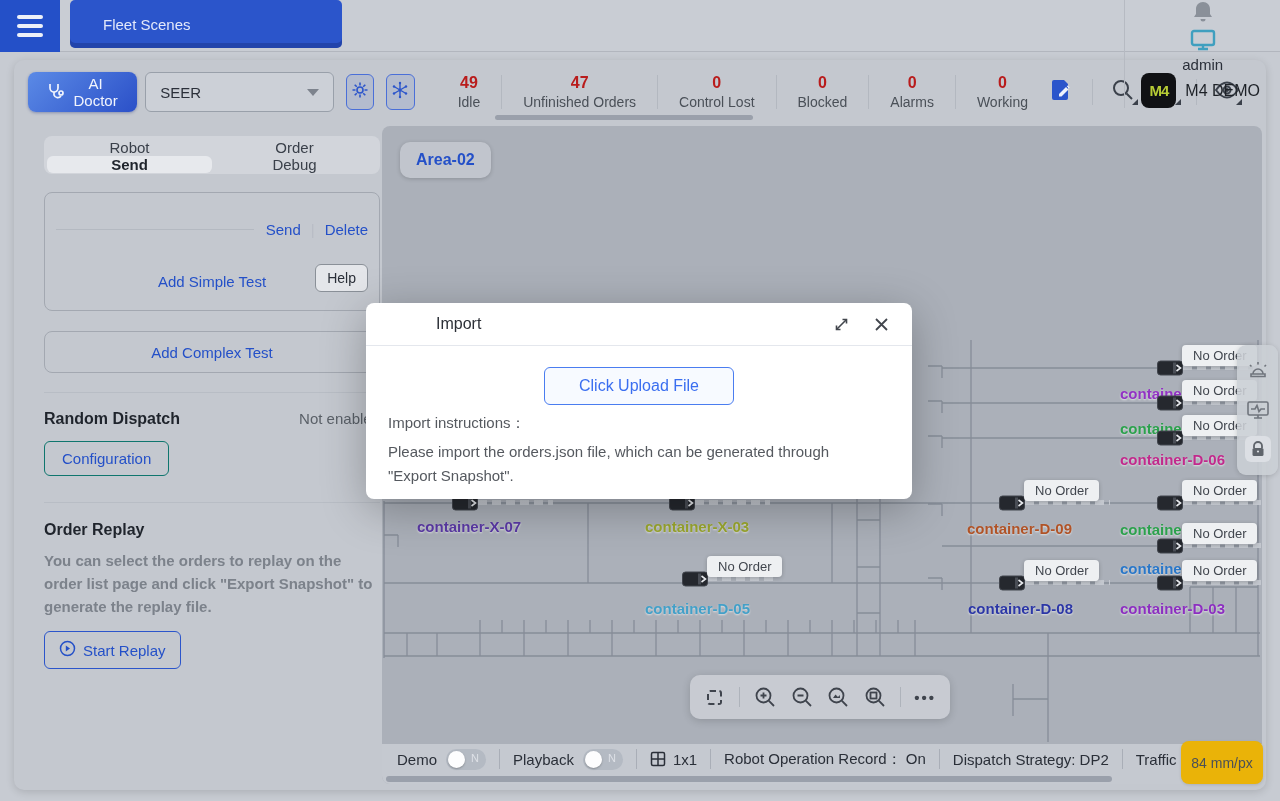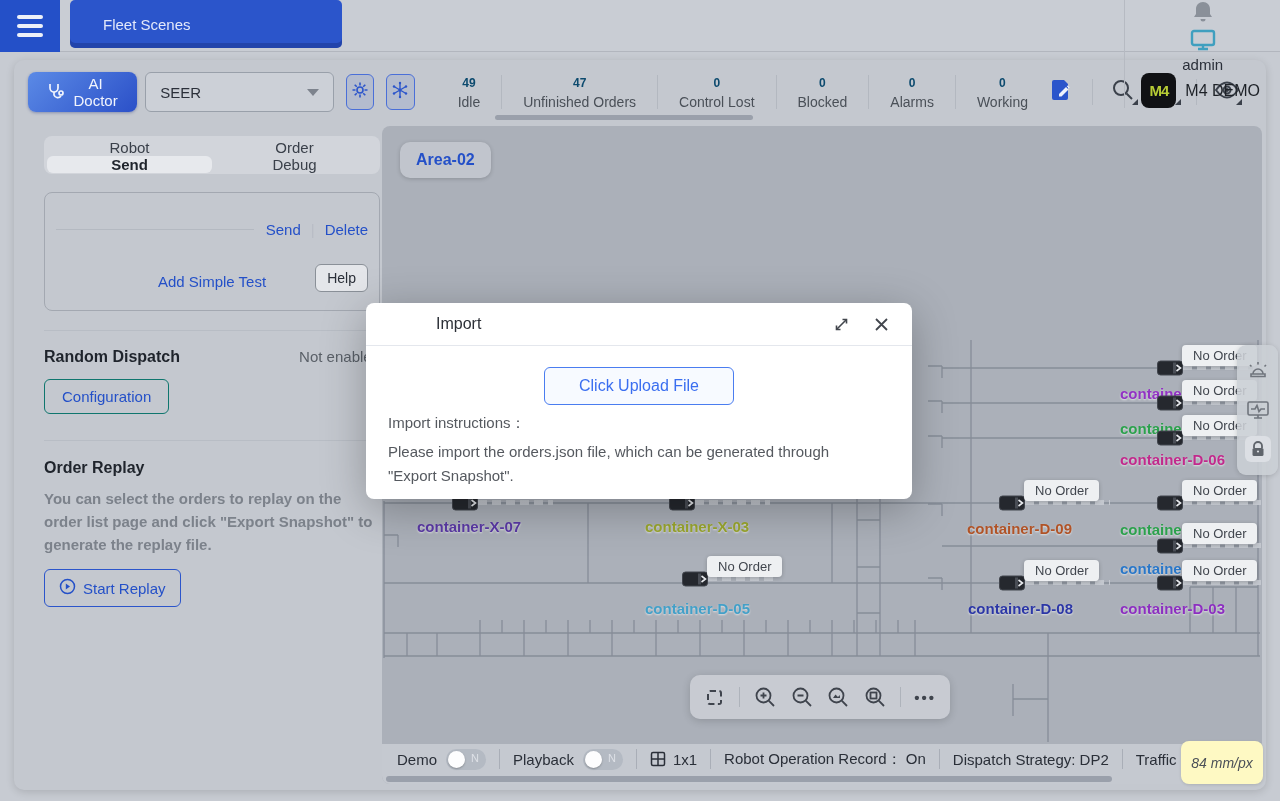--- a/index.html
+++ b/index.html
@@ -23,21 +23,21 @@
   .content { position:absolute; left:14px; right:14px; top:60px; bottom:11px; background:#c4c8cf; border-radius:10px; box-shadow:0 2px 8px rgba(0,0,0,.14); }
 
   
   .toolbar { position:absolute; left:0; right:0; top:0; height:64px; display:flex; align-items:center; padding:0 14px; }
   .ai-doctor { display:flex; align-items:center; gap:8px; height:40px; padding:0 18px; border:none; border-radius:8px; background:linear-gradient(135deg,#5b8ae6,#2b50c8); color:#f2f5fd; font-size:15px; font-family:inherit; cursor:pointer; box-shadow:0 1px 3px rgba(20,40,120,.35); }
   .fleet-select { margin-left:8px; width:222px; height:40px; background:#ccd0d7; border:1px solid #99a0aa; border-radius:6px; display:flex; align-items:center; padding:0 14px; font-size:15px; color:#2b303a; cursor:pointer; position:relative; }
   .caret-down { position:absolute; right:14px; width:0; height:0; border-left:6px solid transparent; border-right:6px solid transparent; border-top:7px solid #7d838d; }
   .sq-btn { width:34px; height:36px; margin-left:12px; border:1px solid #4a6fd8; border-radius:6px; background:rgba(43,85,203,.10); display:flex; align-items:center; justify-content:center; cursor:pointer; }
   .stats { display:flex; align-items:center; margin-left:22px; }
   .stat { text-align:center; padding:0 21px; }
-  .stat .num { font-size:12px; font-weight:bold; color:#0c4a6e; line-height:20px; }
+  .stat .num { font-size:16px; font-weight:bold; color:#b91c1c; line-height:20px; }
   .stat .lbl { font-size:14px; color:#4a5058; line-height:18px; white-space:nowrap; }
   .stat-div { width:1px; height:34px; background:#b3b8c0; }
   .stats-scroll { position:absolute; left:481px; top:55px; width:258px; height:5px; border-radius:3px; background:#9aa0ab; cursor:pointer; }
   .tool-icons { margin-left:auto; display:flex; align-items:center; gap:17px; padding-right:12px; }
   .ticon { position:relative; width:26px; height:26px; display:flex; align-items:center; justify-content:center; cursor:pointer; }
   .ticon .corner { position:absolute; right:-2px; bottom:0; width:0; height:0; border-left:6px solid transparent; border-bottom:6px solid #3b414b; }
   .tool-div { width:1px; height:26px; background:#b3b8c0; }
 
   
   .sidebar { position:absolute; left:16px; top:64px; width:350px; bottom:0; padding:0 0 0 14px; }
@@ -82,21 +82,21 @@
   .toggle { width:40px; height:21px; border-radius:11px; background:#b4bac3; position:relative; margin-left:9px; cursor:pointer; flex:none; }
   .toggle .knob { position:absolute; left:2px; top:2px; width:17px; height:17px; border-radius:50%; background:#fdfdfe; box-shadow:0 1px 2px rgba(0,0,0,.25); }
   .toggle .tg-n { position:absolute; right:7px; top:3px; font-size:11px; color:#dde0e6; }
   .scroll-strip { position:absolute; left:0; right:0; top:648px; height:10px; background:#c5c9d0; z-index:6; }
   .scroll-thumb { position:absolute; left:4px; top:2px; width:726px; height:6px; border-radius:3px; background:#9aa0ab; cursor:pointer; }
 
   
   .mini-bar { position:absolute; left:1237px; top:345px; width:41px; height:130px; background:rgba(203,207,213,.88); border-radius:9px; box-shadow:0 1px 5px rgba(0,0,0,.15); display:flex; flex-direction:column; align-items:center; justify-content:space-evenly; z-index:7; }
   .mini-bar .mi { width:26px; height:26px; display:flex; align-items:center; justify-content:center; cursor:pointer; }
   .lock-bg { background:#dcdfe4; border-radius:6px; }
-  .scale-box { position:absolute; left:1181px; top:741px; width:82px; height:43px; background:#fef9c3; border-radius:8px; display:flex; align-items:center; justify-content:center; font-size:14px; color:#4b5058; box-shadow:0 1px 3px rgba(0,0,0,.12); z-index:8;font-style:italic; }
+  .scale-box { position:absolute; left:1181px; top:741px; width:82px; height:43px; background:#eab308; border-radius:8px; display:flex; align-items:center; justify-content:center; font-size:14px; color:#4b5058; box-shadow:0 1px 3px rgba(0,0,0,.12); z-index:8; }
 
   
   .modal { position:absolute; left:366px; top:303px; width:546px; height:196px; background:#ffffff; border-radius:8px; box-shadow:0 10px 45px rgba(0,0,0,.28); z-index:20; }
   .modal-hd { height:43px; border-bottom:1px solid #e4e7ed; display:flex; align-items:center; padding:0 22px; }
   .modal-title { font-size:16px; color:#2b2f36;margin-left:48px; }
   .modal-acts { margin-left:auto; display:flex; align-items:center; gap:22px; }
   .m-act { width:18px; height:18px; display:flex; align-items:center; justify-content:center; cursor:pointer; }
   .modal-body { padding:21px 22px 0; }
   .upload-wrap { text-align:center; }
   .upload-btn { padding:9px 34px; background:#f7faff; border:1px solid #4a7df0; border-radius:6px; color:#3a6ef0; font-size:16px; font-family:inherit; cursor:pointer; }
@@ -272,20 +272,23 @@
           <span class="blue-link">Send</span>
           <span class="pipe">|</span>
           <span class="blue-link">Delete</span>
         </div>
         <div class="simple-row">
           <span class="blue-link" style="font-size:15px;">Add Simple Test</span>
           <button class="help-btn">Help</button>
         </div>
       </div>
 
+      <div class="card complex-card">
+        <span class="blue-link">Add Complex Test</span>
+      </div>
 
       <div class="side-hr"></div>
 
       <div class="rd-row">
         <span class="h16">Random Dispatch</span>
         <span class="muted">Not enabled</span>
       </div>
       <button class="cfg-btn">Configuration</button>
 
       <div class="side-hr" style="margin-top:26px;"></div>

